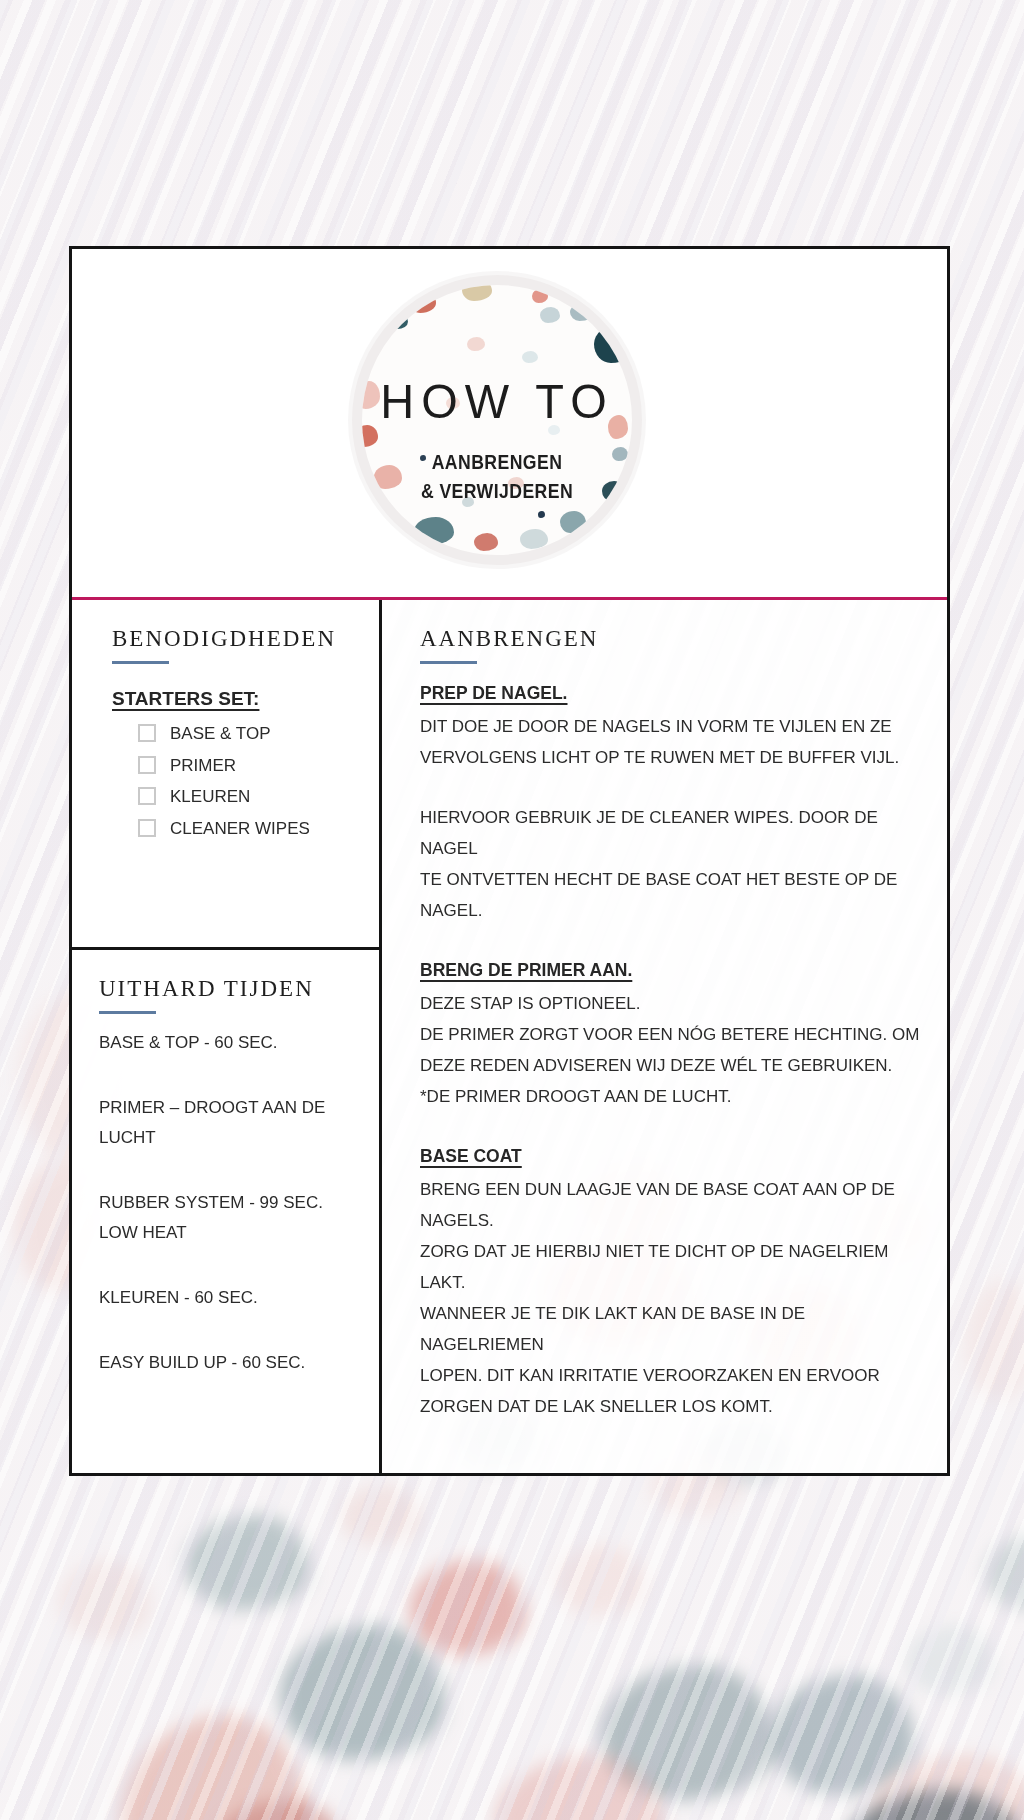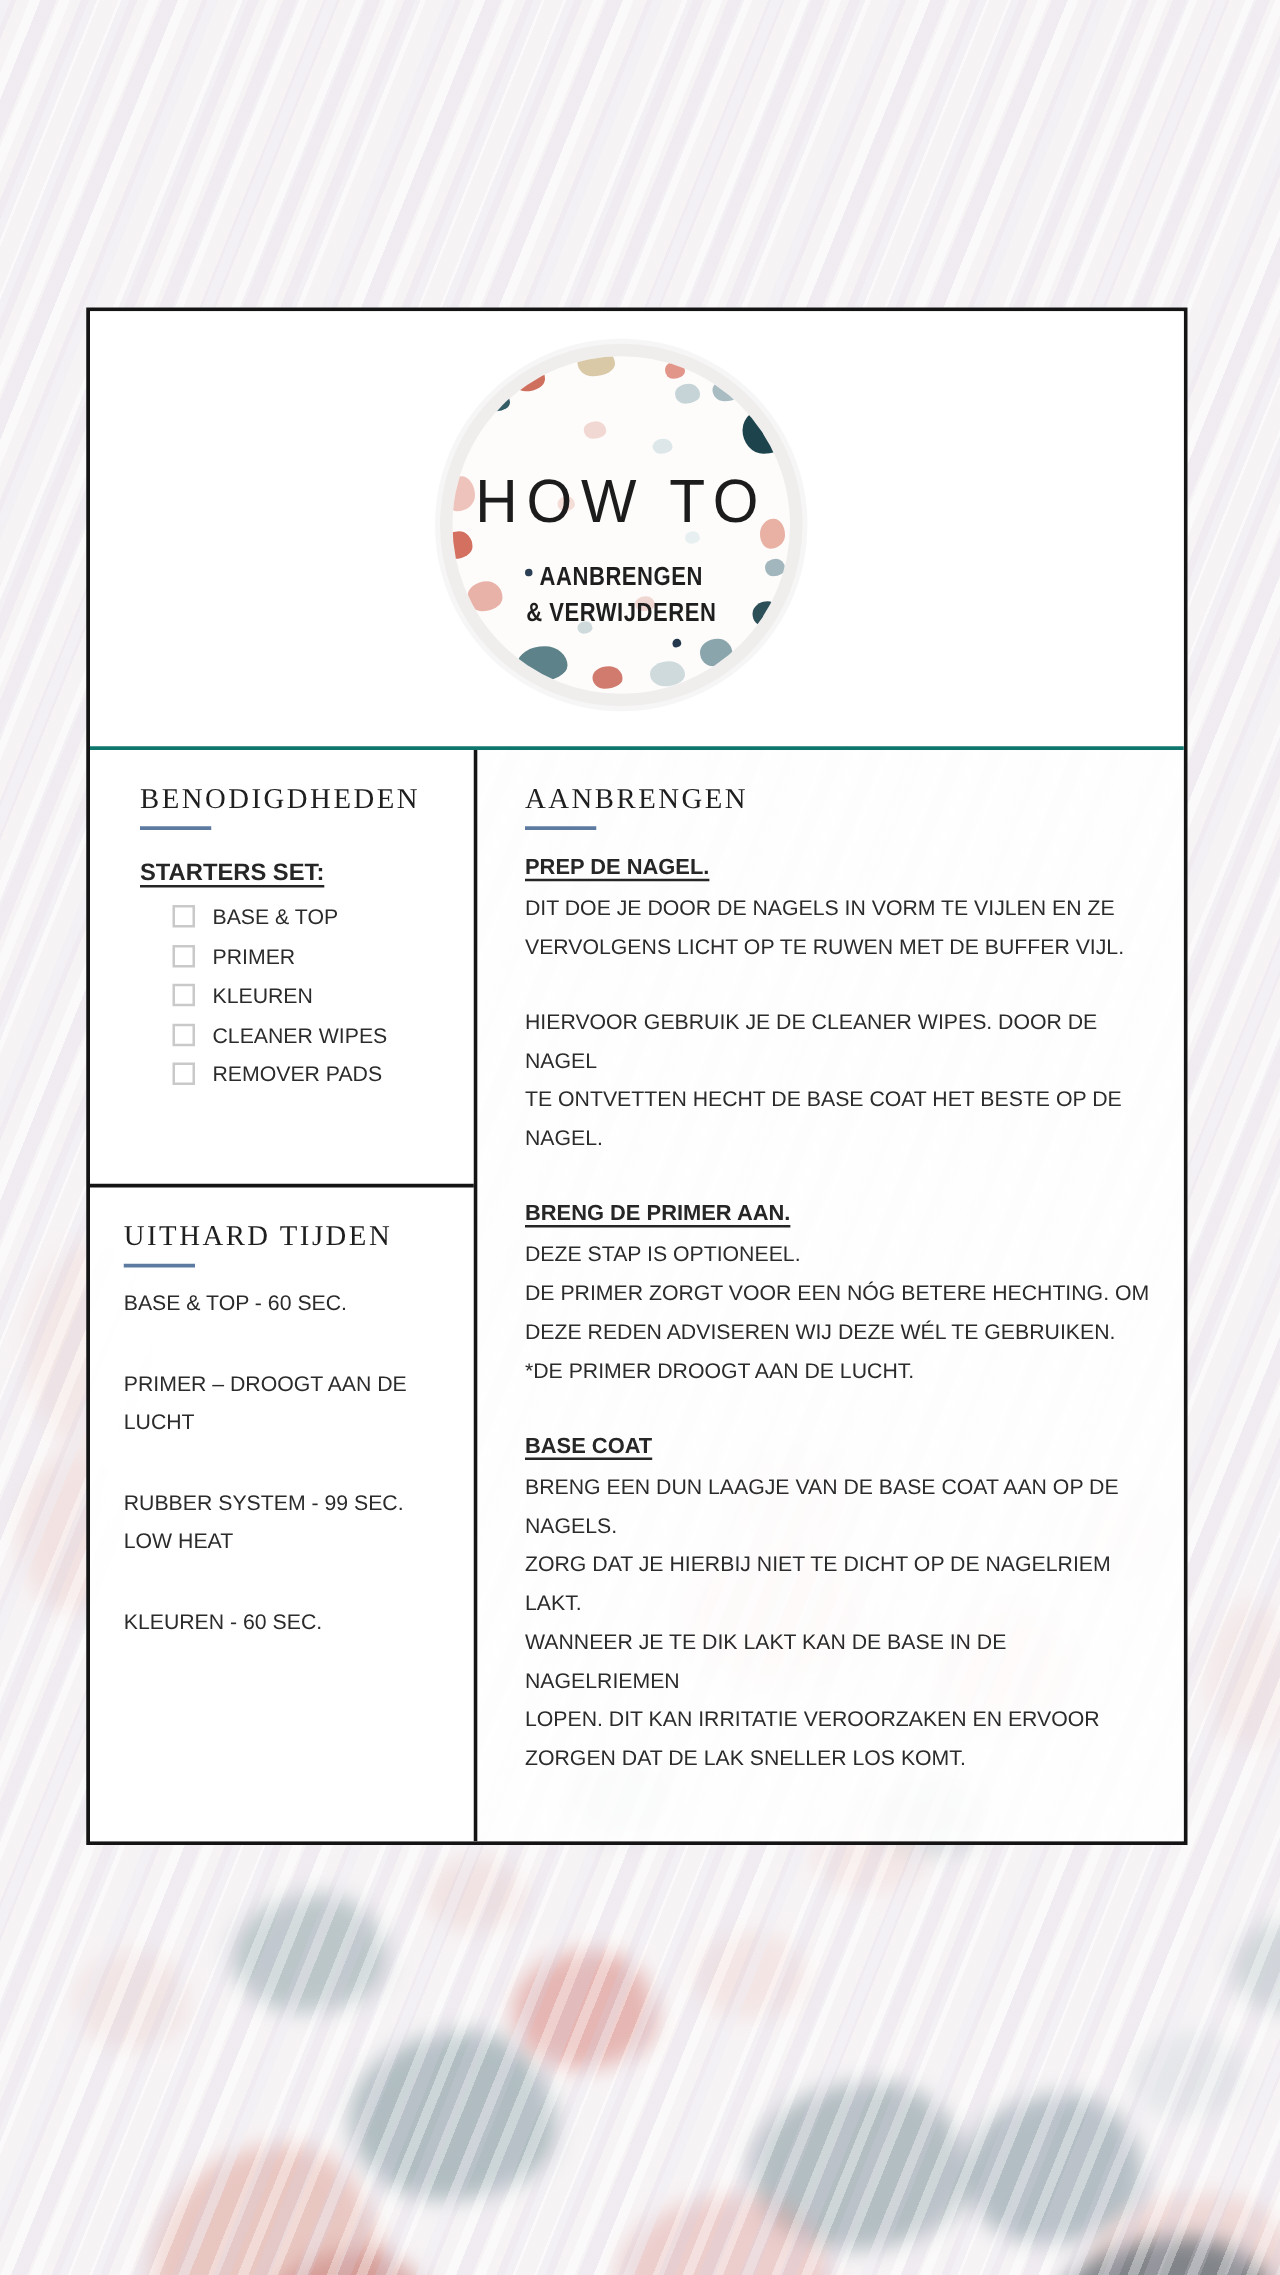--- a/index.html
+++ b/index.html
@@ -7,21 +7,21 @@
         background:#f8f5f6;font-family:"Liberation Sans",sans-serif;color:#262626;}
   
   .blob{position:absolute;border-radius:58% 42% 55% 45% / 52% 60% 40% 48%;filter:blur(9px);}
   .texture{position:absolute;inset:0;
      background:
        repeating-linear-gradient(112deg, rgba(214,208,224,0.22) 0 12px, rgba(255,255,255,0) 12px 30px),
        repeating-linear-gradient(112deg, rgba(255,255,255,0.45) 0 8px, rgba(240,236,242,0.18) 8px 22px);}
   
   #card{position:absolute;left:69px;top:246px;width:875px;height:1224px;
         border:3px solid #141414;background:rgba(255,255,255,0.55);}
-  #card-header{position:relative;height:348px;border-bottom:3px solid #0f766e;
+  #card-header{position:relative;height:348px;border-bottom:3px solid #be185d;
         background:rgba(255,255,255,0.96);}
   #columns{display:flex;height:873px;}
   #left-col{width:307px;border-right:3px solid #141414;background:rgba(255,255,255,0.93);}
   #right-col{flex:1;background:rgba(255,255,255,0.72);padding:26px 14px 0 38px;}
   #left-sec1{height:350px;border-bottom:3px solid #141414;padding:26px 10px 0 40px;box-sizing:border-box;}
   #left-sec2{padding:26px 10px 0 27px;}
   
   #logo{position:absolute;left:280px;top:26px;width:270px;height:270px;border-radius:50%;
         background:#fdfcfb;border:10px solid #f0eded;overflow:hidden;
         box-shadow:0 0 0 4px rgba(240,237,237,0.5);}
@@ -136,37 +136,34 @@
               <span class="check-label">PRIMER</span>
             </div>
             <div class="check-item">
               <span class="checkbox"></span>
               <span class="check-label">KLEUREN</span>
             </div>
             <div class="check-item">
               <span class="checkbox"></span>
               <span class="check-label">CLEANER WIPES</span>
             </div>
-            <div class="check-item">
-              <span class="checkbox"></span>
-              <span class="check-label">REMOVER PADS</span>
-            </div>
           </div>
         </div>
 
         <div id="left-sec2">
           <div class="serif-head">UITHARD TIJDEN</div>
           <div class="accent-line" style="background:#5d7ba0;"></div>
           <div class="cure-list">
             <p class="cure-entry">BASE &amp; TOP - 60 SEC.</p>
             <p class="cure-entry">PRIMER – DROOGT AAN DE
 LUCHT</p>
             <p class="cure-entry">RUBBER SYSTEM - 99 SEC.
 LOW HEAT</p>
             <p class="cure-entry">KLEUREN - 60 SEC.</p>
+            <p class="cure-entry">EASY BUILD UP - 60 SEC.</p>
           </div>
         </div>
       </div>
 
       <div id="right-col">
         <div class="serif-head">AANBRENGEN</div>
         <div class="accent-line" style="background:#5d7ba0;"></div>
 
         <div class="steps-wrap">
           <div class="step">

